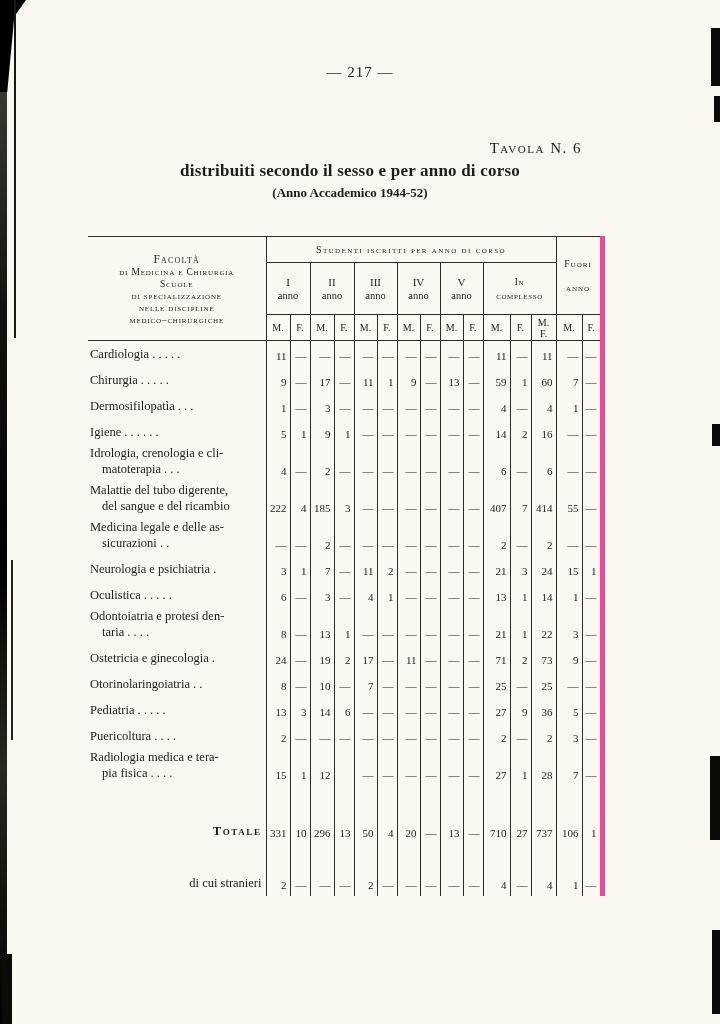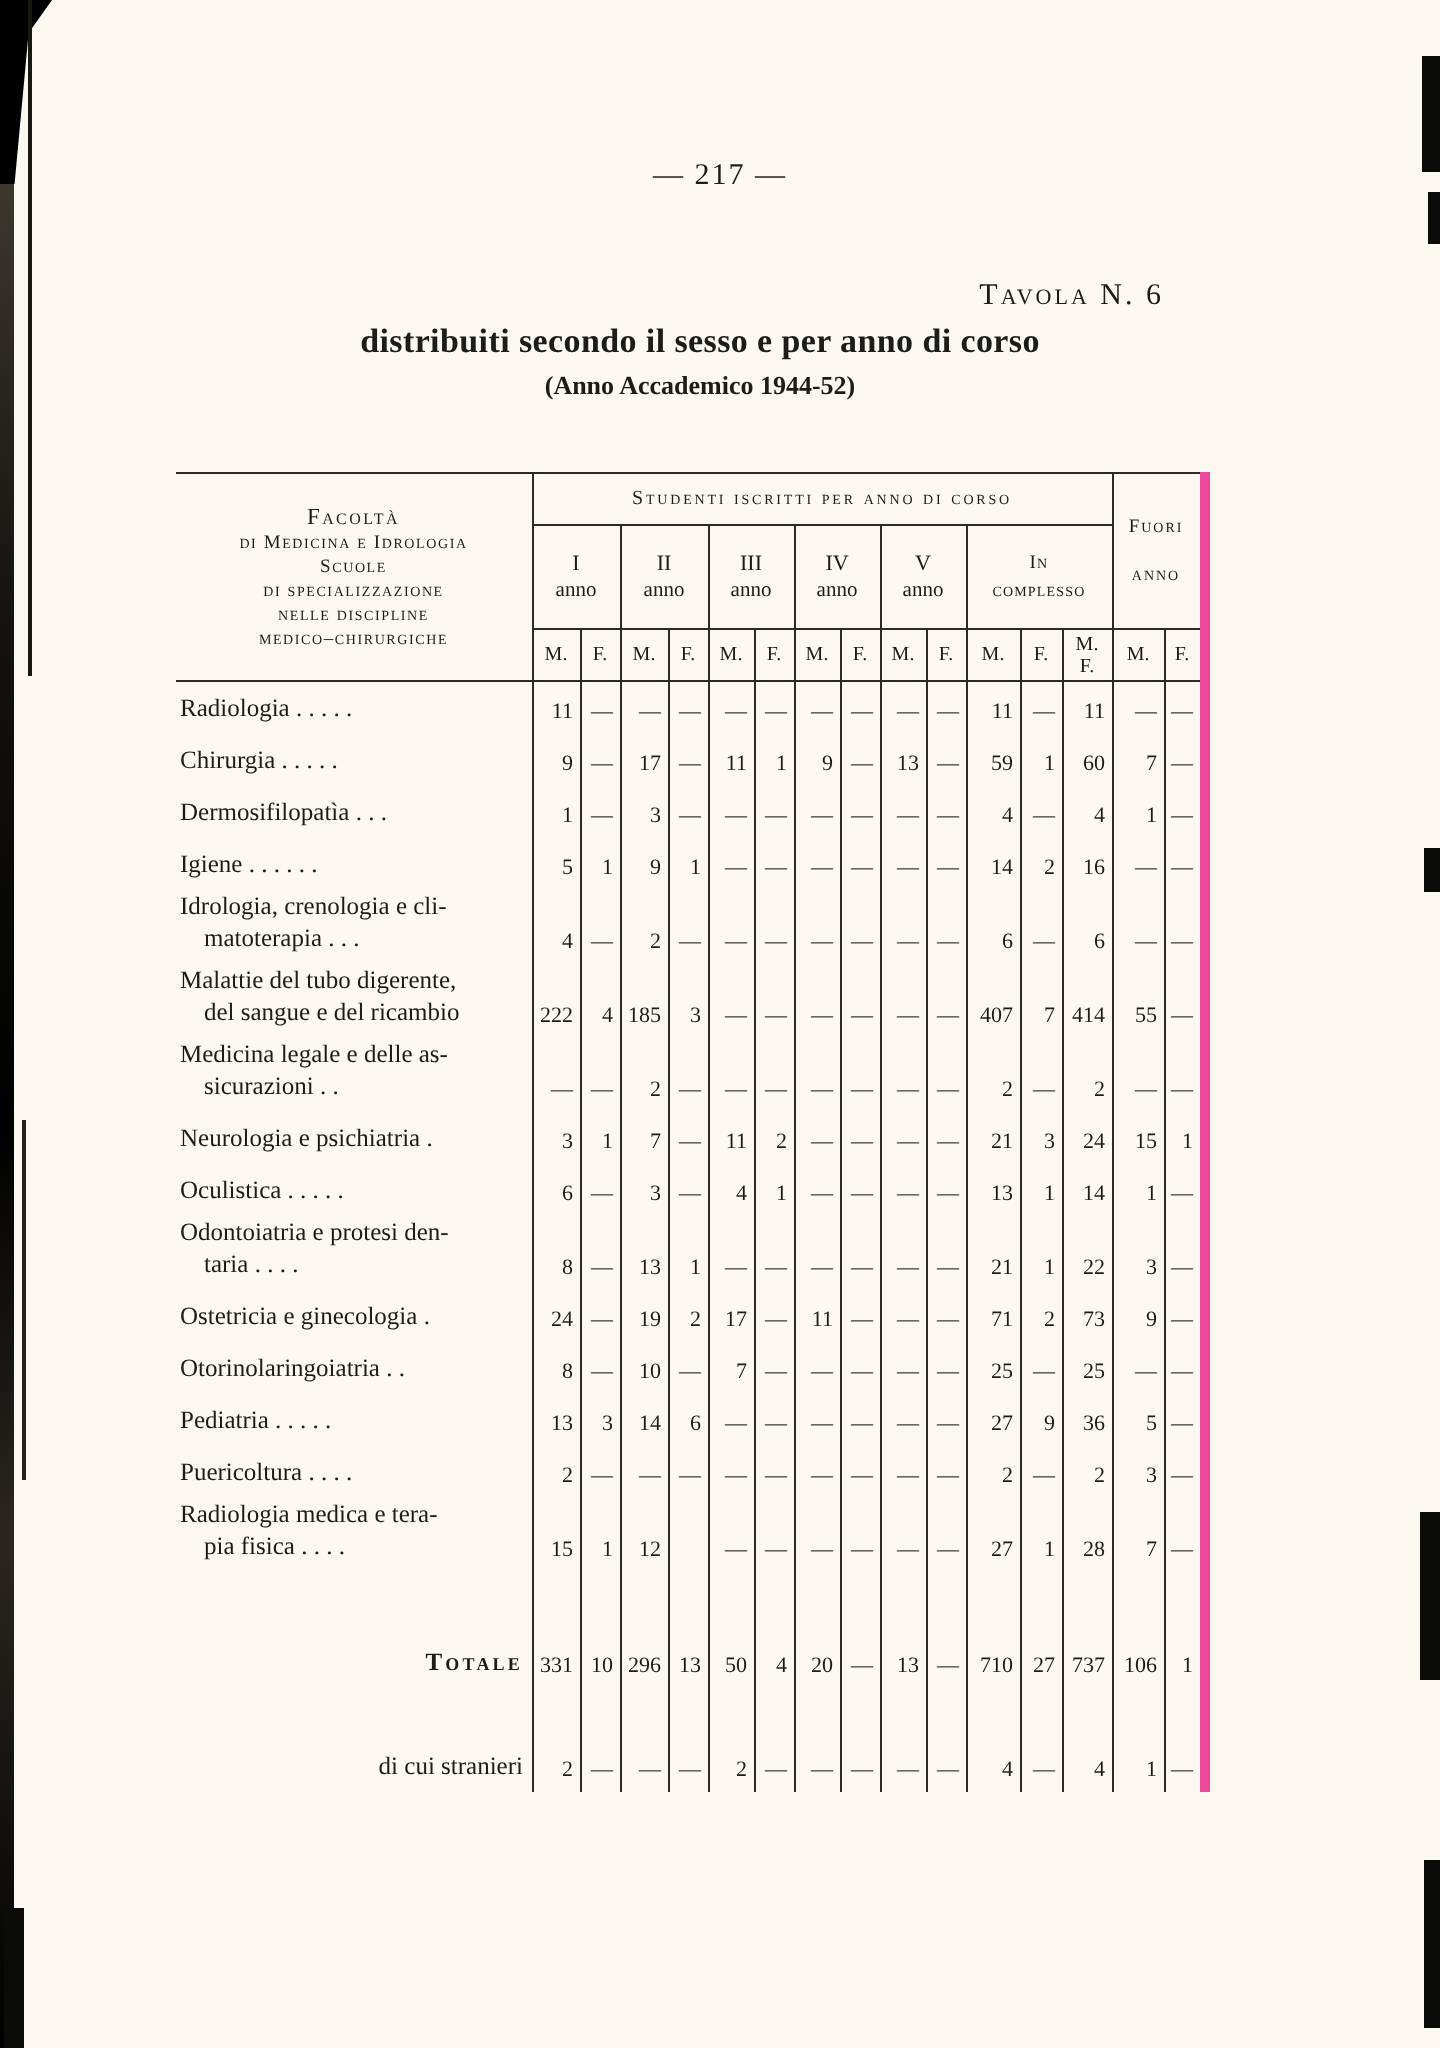--- a/index.html
+++ b/index.html
@@ -30,21 +30,21 @@
   .tick { position:absolute; background:#0b0b09; }
   .tick-r1 { right:0; top:28px;  width:9px;  height:58px; }
   .tick-r2 { right:0; top:96px;  width:6px;  height:26px; }
   .tick-r3 { right:0; top:424px; width:8px;  height:22px; }
   .tick-r4 { right:0; top:756px; width:10px; height:84px; }
   .tick-r5 { right:0; top:930px; width:8px;  height:84px; }
   .tick-b1 { left:2px; bottom:0; width:10px; height:70px; }
 
   
   .page-number {
-    position:absolute; top:80px; left:0; width:100%;
+    position:absolute; top:64px; left:0; width:100%;
     text-align:center; font-size:15px; letter-spacing:1px;
   }
   .plate {
     position:absolute; top:140px; right:138px;
     font-size:15px; font-variant:small-caps; letter-spacing:1.5px;text-align:center;
   }
   .title-block { position:absolute; top:160px; left:60px; width:580px; text-align:center; }
   .title-line { font-weight:bold; font-size:17px; line-height:22px; letter-spacing:0.2px; }
   .subtitle   { font-weight:bold; font-size:13px; margin-top:3px; }
 
@@ -148,21 +148,21 @@
     <col style="width:27px">
       <col style="width:21px">
       <col style="width:25px">
     <col style="width:26px">
       <col style="width:20px">
   </colgroup>
   <thead>
     <tr>
       <th rowspan="3" class="stub-head">
         <div class="sh-line sh-first">Facoltà</div>
-        <div class="sh-line">di Medicina e Idrologia</div>
+        <div class="sh-line">di Medicina e Chirurgia</div>
         <div class="sh-line">Scuole</div>
         <div class="sh-line">di specializzazione</div>
         <div class="sh-line">nelle discipline</div>
         <div class="sh-line">medico–chirurgiche</div>
       </th>
       <th colspan="13" class="span-head vl">Studenti iscritti per anno di corso</th>
       <th colspan="2" rowspan="2" class="fuori-head vl vr">
         <div>Fuori</div>
         <div class="fuori-l2">anno</div>
       </th>
@@ -208,21 +208,21 @@
       <th class="mf-head vl">F.</th>
       <th class="mf-head vl">
         <div class="stack"><span>M.</span><br><span>F.</span></div>
       </th>
       <th class="mf-head vl">M.</th>
       <th class="mf-head vl vr">F.</th>
     </tr>
   </thead>
   <tbody>
       <tr class=" single">
-        <td class="stub">Radiologia .  .  .  .  .</td>
+        <td class="stub">Cardiologia .  .  .  .  .</td>
         <td class="num vl">11</td>
         <td class="num vl">—</td>
         <td class="num vl">—</td>
         <td class="num vl">—</td>
         <td class="num vl">—</td>
         <td class="num vl">—</td>
         <td class="num vl">—</td>
         <td class="num vl">—</td>
         <td class="num vl">—</td>
         <td class="num vl">—</td>

